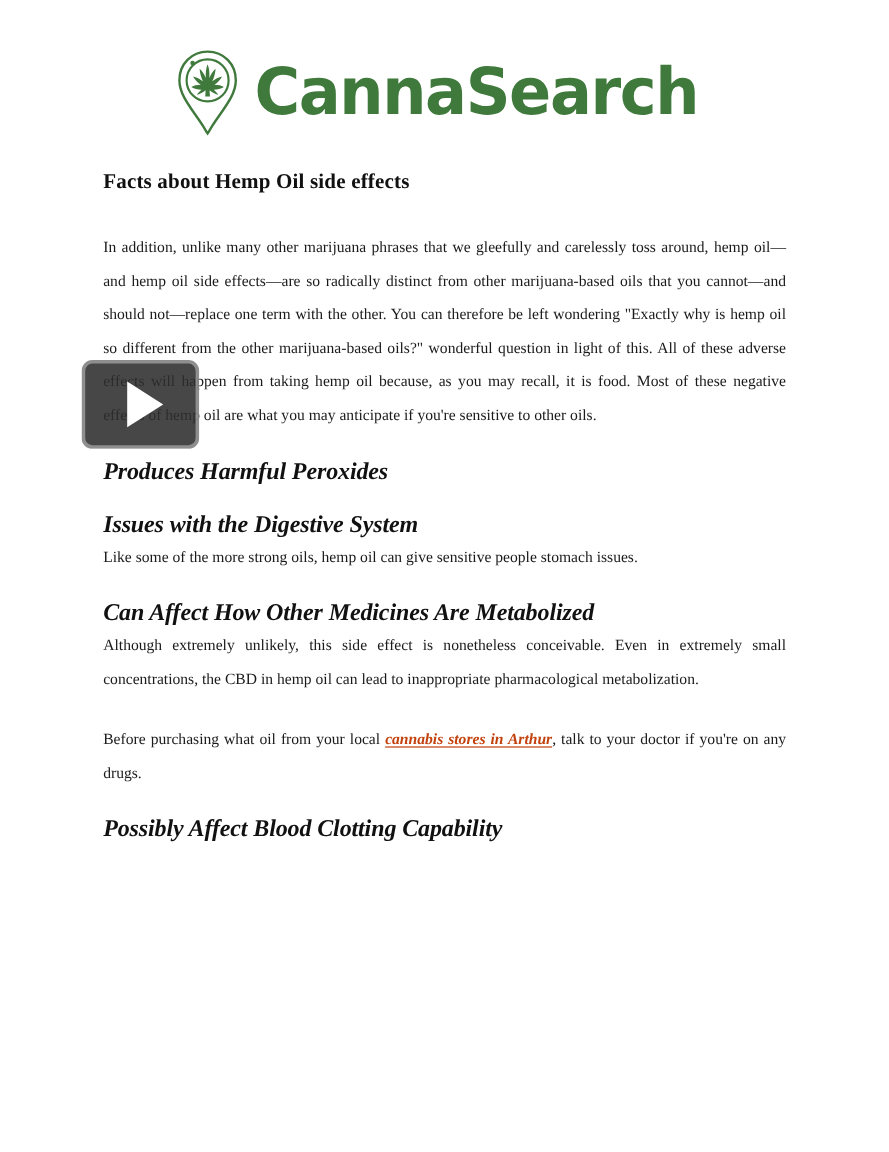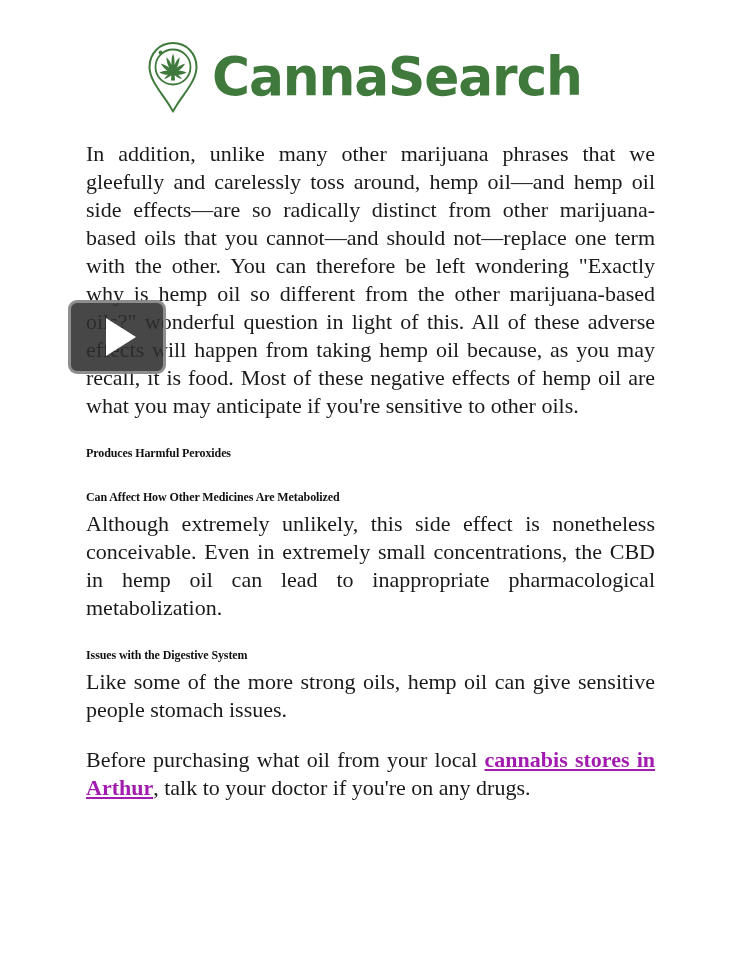--- a/index.html
+++ b/index.html
@@ -63,48 +63,50 @@
   h1.doc-title {
     font-size: 17.5px;
     line-height: 22px;
     font-weight: 700;
     margin: 0 0 30px 0;
     letter-spacing: 0.15px;
     color: #111111;
   }
 
   .para {
-    font-size: 22px;
+    font-size: 13px;
     line-height: 28px;
     text-align: justify;
     text-justify: inter-word;
     margin: 0 0 22px 0;
     color: #1a1a1a;
     hyphens: none;
   }
 
   h2.sec-head {
-    font-size: 12px;
+    font-size: 20px;
     line-height: 22px;
     font-weight: 700;
     margin: 0 0 2px 0;
     letter-spacing: -0.1px;
     color: #111111;
+    font-style: italic;
   }
 
   .sec {
     margin-bottom: 22px;
   }
   .sec .para { margin-bottom: 0; }
 
   a.inline-link {
-    color: #a21caf;
+    color: #c2410c;
     font-weight: 700;
     text-decoration: underline;
     text-underline-offset: 2px;
+    font-style: italic;
   }
 
   
   .play-overlay {
     position: absolute;
     left: 68px;
     top: 300px;
     width: 98px;
     height: 74px;
     border: 3px solid rgba(200,200,200,0.55);
@@ -146,40 +148,42 @@
                  C37.2 29 39.4 26.6 41.1 23.7 C38.2 24.3 35.4 25.7 32.9 27.7
                  C34.4 24.6 35.4 21 35.7 17.2 C33.6 19 31.8 21.7 30.4 25
                  C30.8 21 30.4 17 29 13.5 Z"></path>
       </g>
     </svg>
     <div class="logo-word">CannaSearch</div>
   </div>
 
   <div class="doc">
 
+    <h1 class="doc-title">Facts about Hemp Oil side effects</h1>
 
     <p class="para">In addition, unlike many other marijuana phrases that we gleefully and carelessly toss around, hemp oil—and hemp oil side effects—are so radically distinct from other marijuana-based oils that you cannot—and should not—replace one term with the other. You can therefore be left wondering "Exactly why is hemp oil so different from the other marijuana-based oils?" wonderful question in light of this. All of these adverse effects will happen from taking hemp oil because, as you may recall, it is food. Most of these negative effects of hemp oil are what you may anticipate if you're sensitive to other oils.</p>
 
     <div class="sec">
       <h2 class="sec-head">Produces Harmful Peroxides</h2>
     </div>
 
     <div class="sec">
-      <h2 class="sec-head">Can Affect How Other Medicines Are Metabolized</h2>
-      <p class="para">Although extremely unlikely, this side effect is nonetheless conceivable. Even in extremely small concentrations, the CBD in hemp oil can lead to inappropriate pharmacological metabolization.</p>
+      <h2 class="sec-head">Issues with the Digestive System</h2>
+      <p class="para">Like some of the more strong oils, hemp oil can give sensitive people stomach issues.</p>
     </div>
 
     <div class="sec">
-      <h2 class="sec-head">Issues with the Digestive System</h2>
-      <p class="para">Like some of the more strong oils, hemp oil can give sensitive people stomach issues.</p>
+      <h2 class="sec-head">Can Affect How Other Medicines Are Metabolized</h2>
+      <p class="para">Although extremely unlikely, this side effect is nonetheless conceivable. Even in extremely small concentrations, the CBD in hemp oil can lead to inappropriate pharmacological metabolization.</p>
     </div>
 
     <p class="para"><span>Before purchasing what oil from your local </span><a class="inline-link" href="#">cannabis stores in Arthur</a><span>, talk to your doctor if you're on any drugs.</span></p>
 
     <div class="sec">
+      <h2 class="sec-head">Possibly Affect Blood Clotting Capability</h2>
     </div>
 
   </div>
 
   <div class="play-overlay">
     <span class="tri"></span>
   </div>
 
 </div>
 

